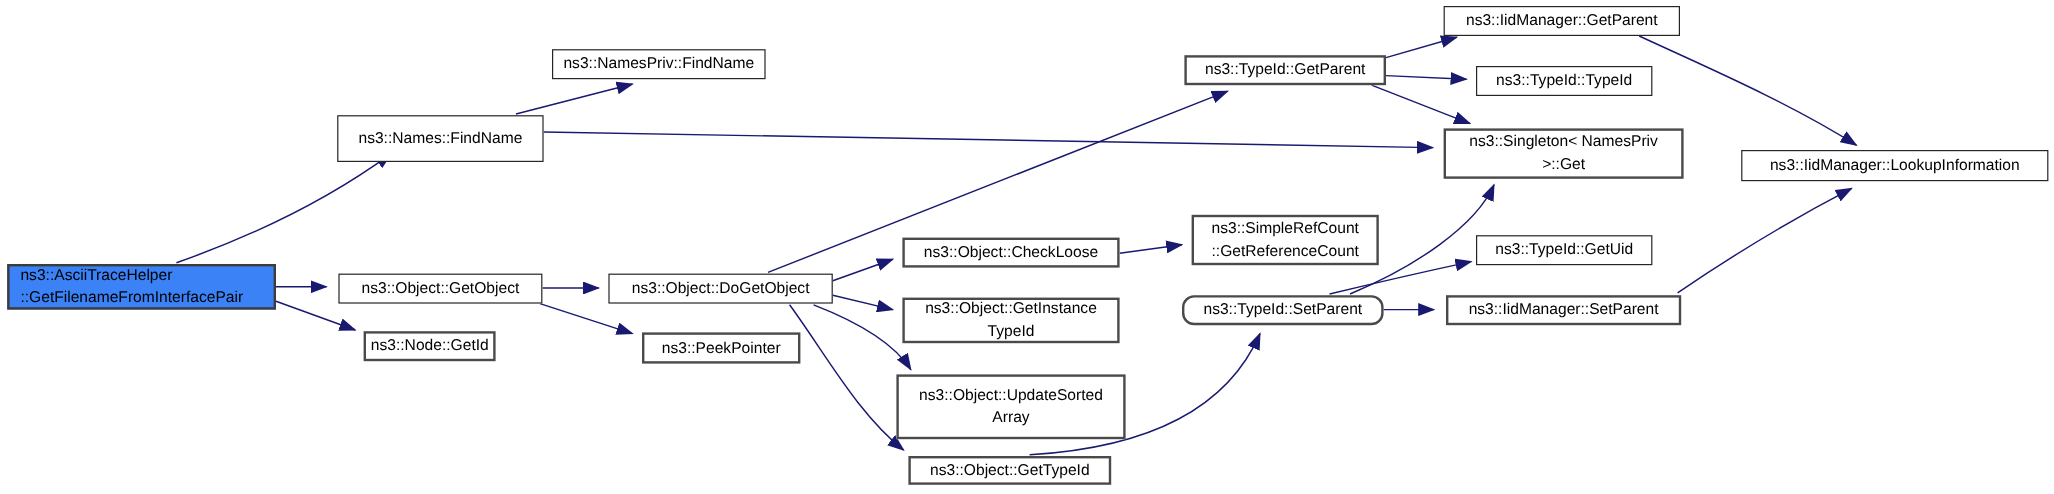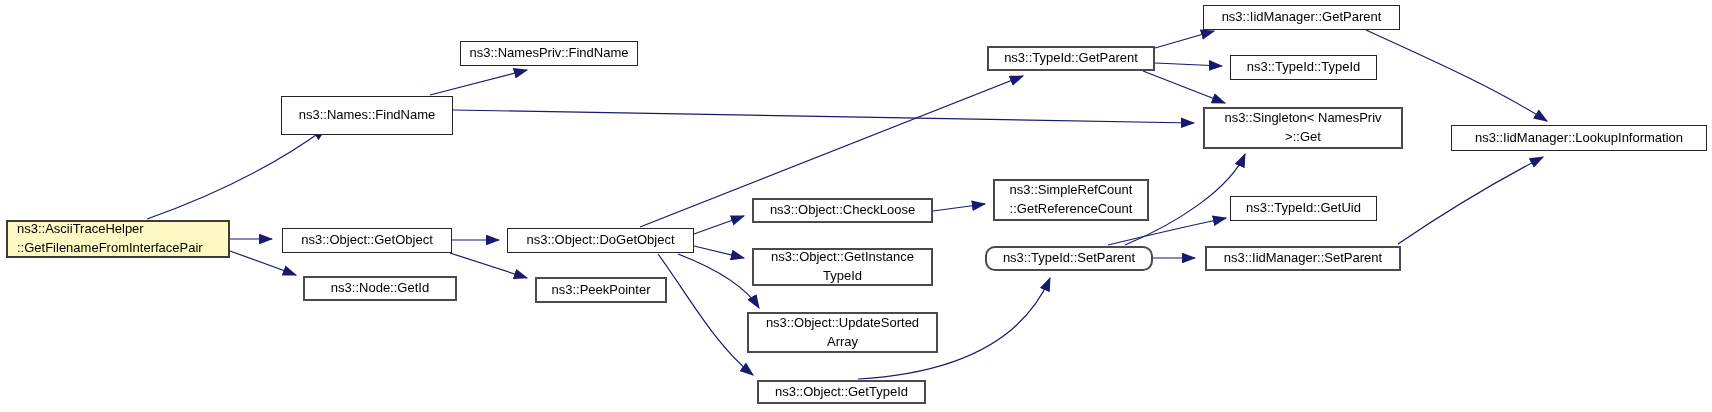--- a/index.html
+++ b/index.html
@@ -10,21 +10,21 @@
   #edges{position:absolute;left:0;top:0;width:1712px;height:412px;}
   .node{
     position:absolute;box-sizing:border-box;background:#ffffff;
     border:1px solid #252525;color:#000;
     font-size:13px;line-height:1.45;text-align:center;white-space:nowrap;
     display:flex;flex-direction:column;justify-content:center;
     padding:0 4px;
   }
   .node.hv{border-width:2px;border-color:#4a4a4a;}
   .node.focus{
-    background:#fef9c3;border:2px solid #3c3c3c;
+    background:#3b82f6;border:2px solid #3c3c3c;
     text-align:left;padding-left:9px;
   }
   .node span{display:block;}
 </style>
 </head>
 <body>
 
 <div id="canvas">
 
   <svg id="edges" viewBox="0 0 1712 412" xmlns="http://www.w3.org/2000/svg">
@@ -69,42 +69,42 @@
   </div>
 
   <div class="node" style="left:460px;top:41px;width:178px;height:25px;">
     <span>ns3::NamesPriv::FindName</span>
   </div>
 
   <div class="node" style="left:282px;top:228px;width:170px;height:25px;">
     <span>ns3::Object::GetObject</span>
   </div>
 
-  <div class="node hv" style="left:303px;top:276px;width:154px;height:25px;">
+  <div class="node hv" style="left:303px;top:276px;width:110px;height:25px;">
     <span>ns3::Node::GetId</span>
   </div>
 
   <div class="node" style="left:507px;top:228px;width:187px;height:25px;">
     <span>ns3::Object::DoGetObject</span>
   </div>
 
   <div class="node hv" style="left:535px;top:277px;width:132px;height:26px;">
     <span>ns3::PeekPointer</span>
   </div>
 
   <div class="node hv" style="left:752px;top:198px;width:181px;height:25px;">
     <span>ns3::Object::CheckLoose</span>
   </div>
 
   <div class="node hv" style="left:752px;top:248px;width:181px;height:38px;">
     <span>ns3::Object::GetInstance</span>
     <span>TypeId</span>
   </div>
 
-  <div class="node hv" style="left:747px;top:312px;width:191px;height:41px;">
+  <div class="node hv" style="left:747px;top:312px;width:191px;height:54px;">
     <span>ns3::Object::UpdateSorted</span>
     <span>Array</span>
   </div>
 
   <div class="node hv" style="left:757px;top:380px;width:169px;height:24px;">
     <span>ns3::Object::GetTypeId</span>
   </div>
 
   <div class="node hv" style="left:987px;top:46px;width:168px;height:25px;">
     <span>ns3::TypeId::GetParent</span>

